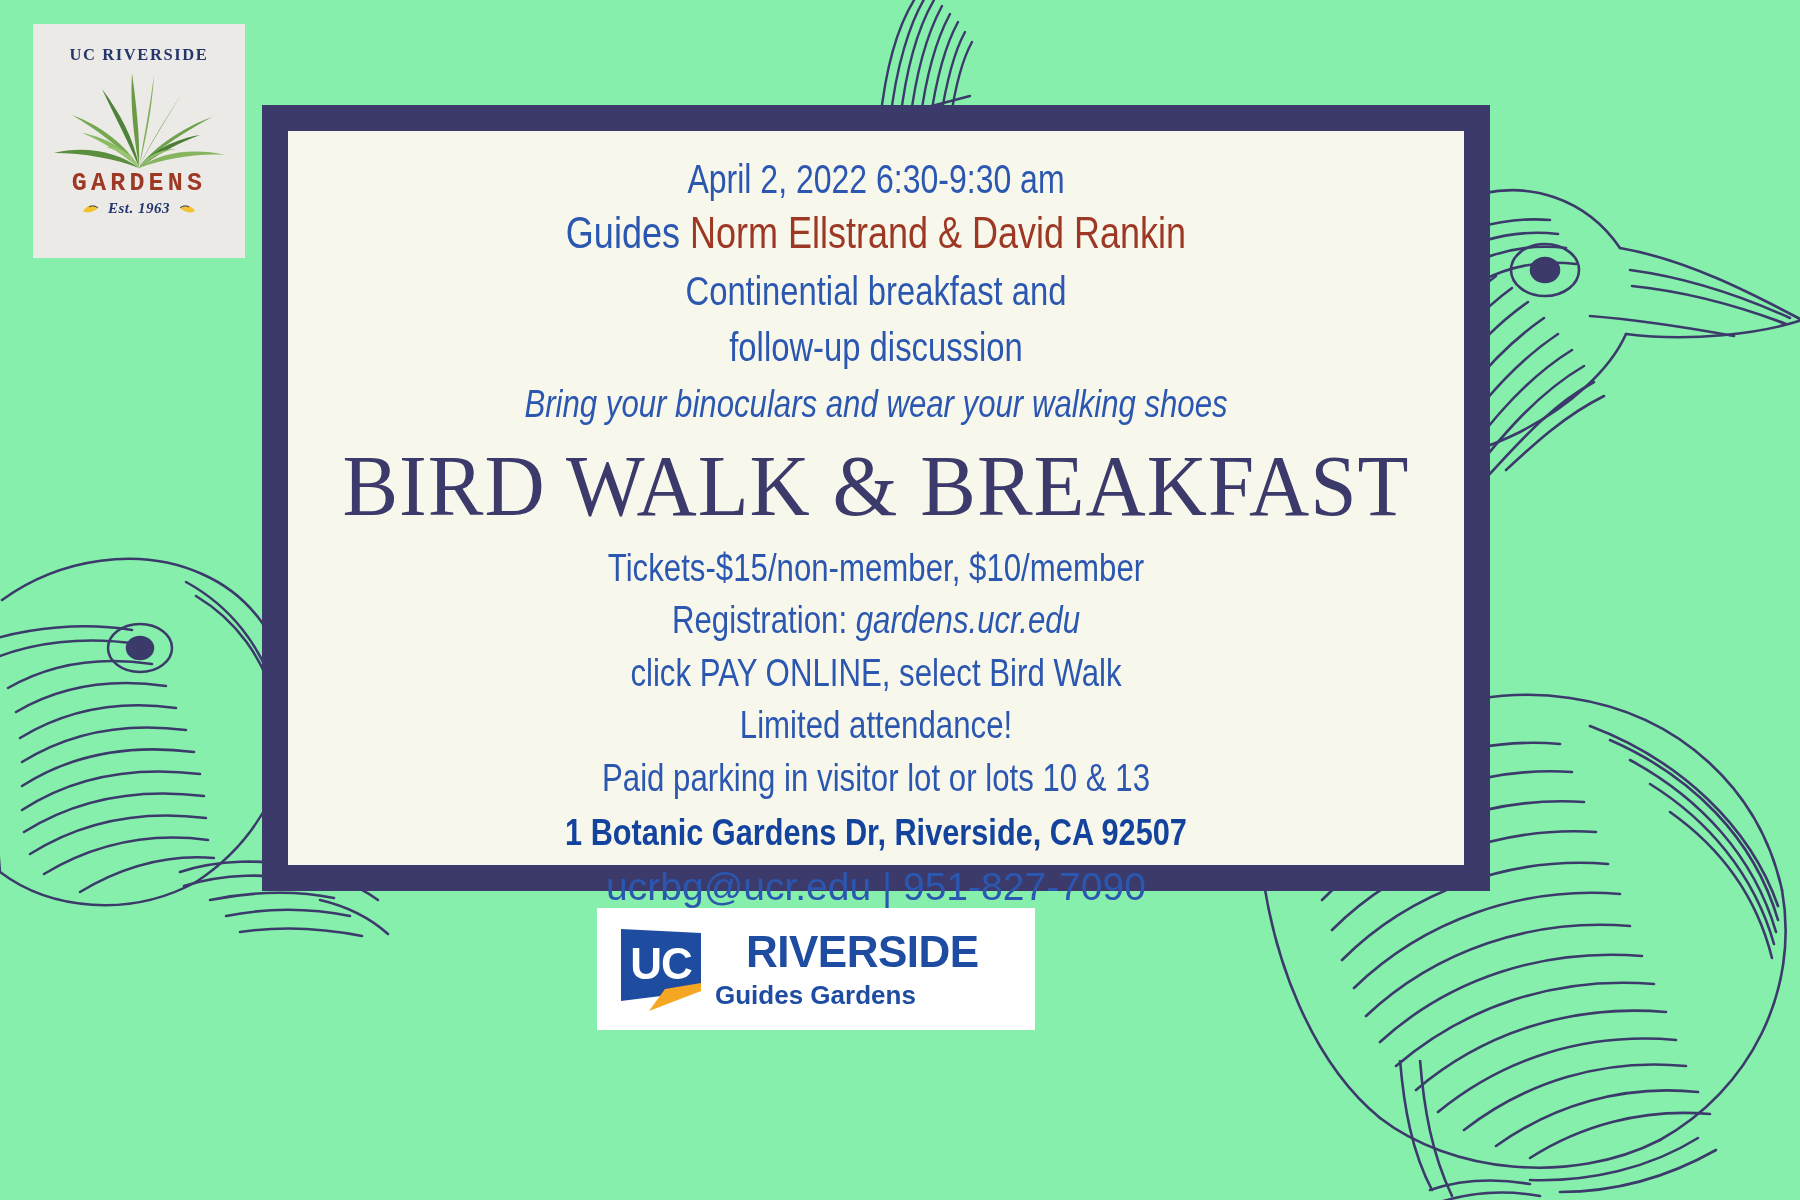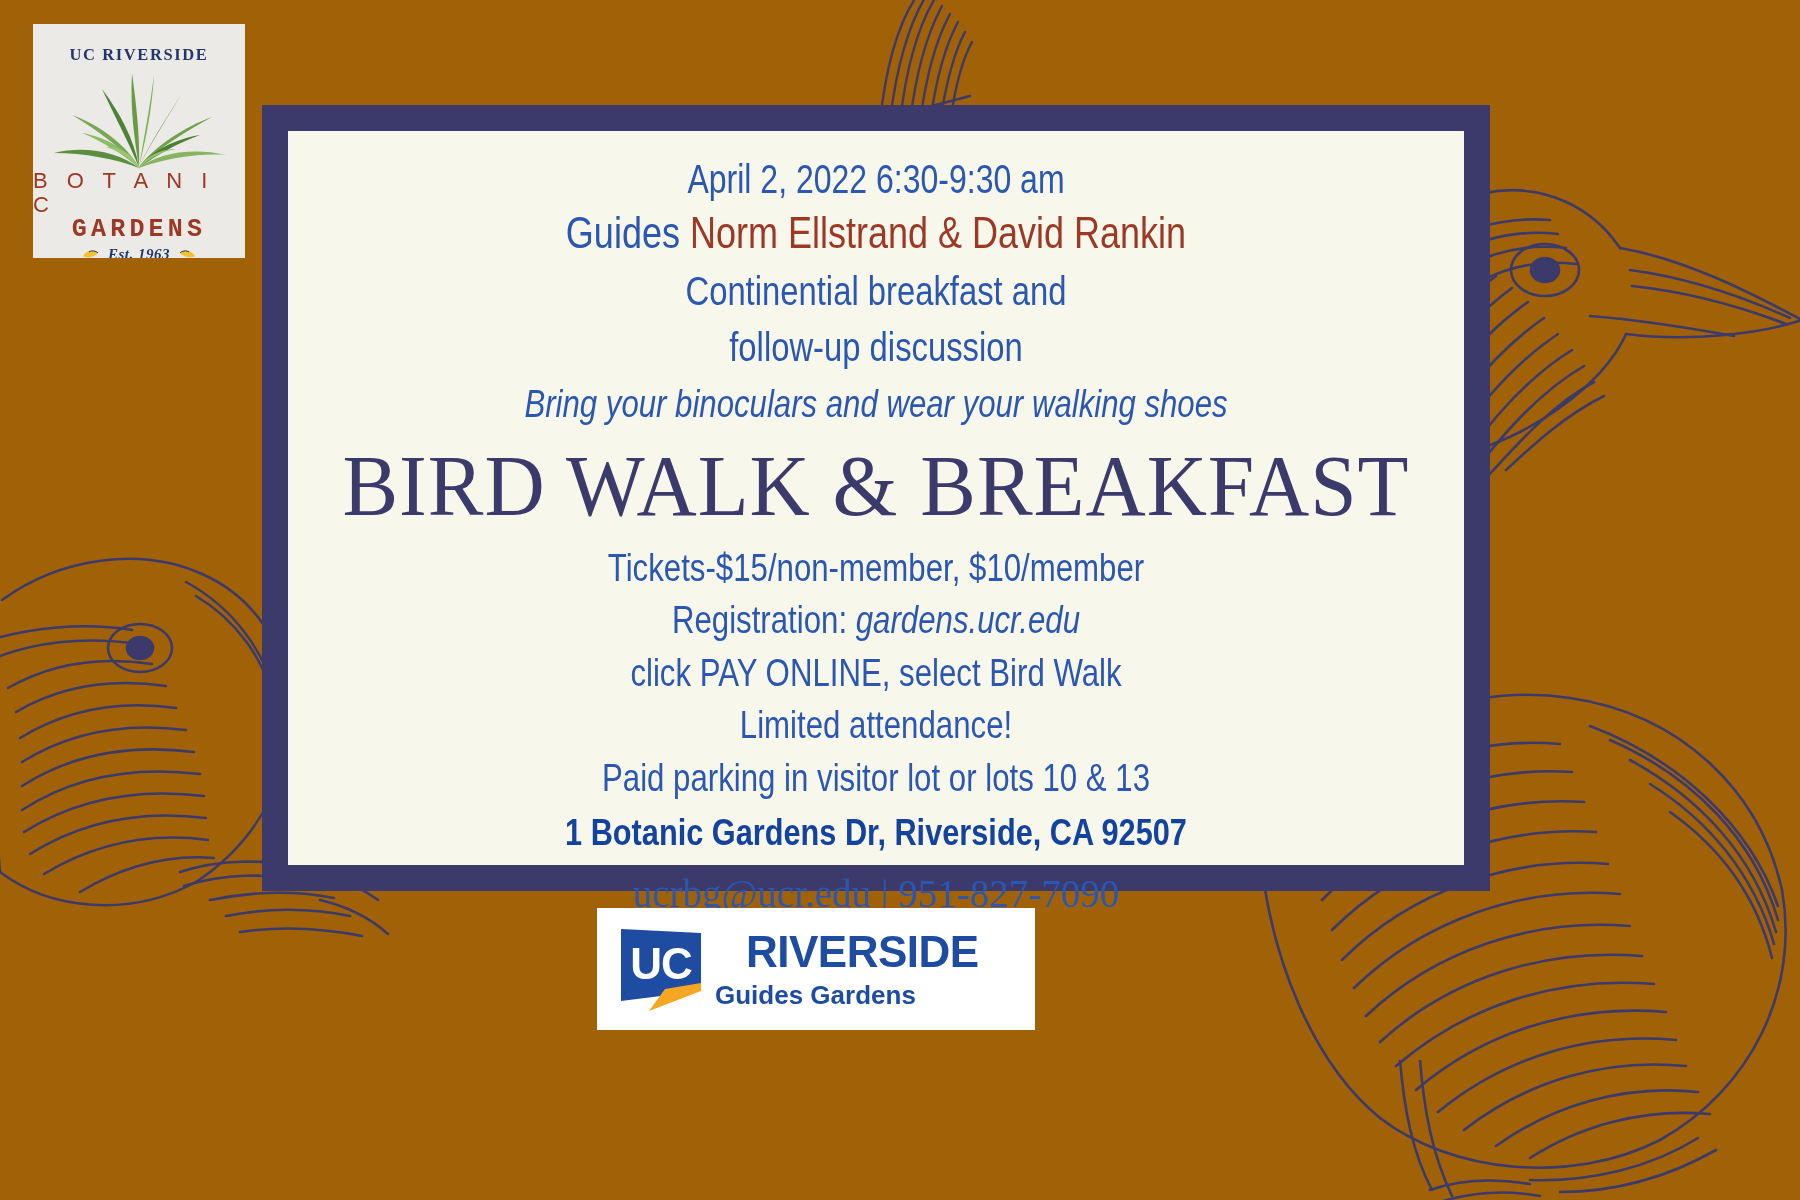--- a/index.html
+++ b/index.html
@@ -2,21 +2,21 @@
 <html><head>
 <meta charset="utf-8">
 <style>
   html,body{margin:0;padding:0;}
   body{
     width:1800px;height:1200px;overflow:hidden;
     font-family:"Liberation Sans", sans-serif;
     background:#bcb24e;
     position:relative;
   }
-  #stage{position:absolute;inset:0;background:#a16207;overflow:hidden;}
+  #stage{position:absolute;inset:0;background:#86efac;overflow:hidden;}
 
   
   .birdlayer{position:absolute;inset:0;pointer-events:none;}
   .birdlayer svg{position:absolute;}
 
   
   .bg-logo{
     position:absolute;left:33px;top:24px;width:212px;height:234px;
     background:#eceae7;
     display:flex;flex-direction:column;align-items:center;
@@ -105,23 +105,23 @@
     margin-top:1px;white-space:nowrap;
   }
   .l-body .it{font-style:italic;}
   .l-addr{
     font-family:"Liberation Sans", sans-serif;
     font-size:37px;color:#14439e;font-weight:700;
     transform:scaleX(0.83);transform-origin:center;
     line-height:1.3;margin-top:6px;white-space:nowrap;
   }
   .l-contact{
-    font-family:Liberation Serif, serif;
+    font-family:Liberation Sans, sans-serif;
     font-size:39px;color:#2b57b0;
-    line-height:1.3;margin-top:12px;white-space:nowrap;
+    line-height:1.3;margin-top:5px;white-space:nowrap;
   }
 
   
   .ucr-logo{
     position:absolute;left:597px;top:908px;width:438px;height:122px;
     background:#ffffff;
     display:flex;align-items:center;
     padding-left:22px;box-sizing:border-box;
   }
   .ucr-flag{position:relative;width:84px;height:84px;flex:0 0 auto;}
@@ -275,21 +275,20 @@
           <path d="M95 100 C114 82 142 64 168 50 C140 60 110 80 95 100Z" fill="#6fa24c"></path>
           <path d="M95 101 C72 92 40 86 10 86 C42 78 76 86 95 101Z" fill="#5b8f3f"></path>
           <path d="M95 101 C120 92 152 86 182 88 C148 80 114 86 95 101Z" fill="#87b55f"></path>
           <path d="M95 101 C80 88 58 74 38 66 C62 70 86 84 95 101Z" fill="#8cbb66"></path>
           <path d="M95 101 C112 88 134 76 156 68 C132 72 106 84 95 101Z" fill="#4c7f36"></path>
           <path d="M95 102 C88 92 76 84 62 80 C78 80 92 90 95 102Z" fill="#9ac673"></path>
           <path d="M95 102 C104 92 118 84 132 82 C116 82 100 90 95 102Z" fill="#93c06d"></path>
         </g>
       </svg>
     </div>
-    <div class="botanic">B O T A N I C</div>
     <div class="gardens">GARDENS</div>
     <div class="est">
       <svg width="18" height="12" viewBox="0 0 18 12">
         <path d="M1 8 C5 2 12 1 16 5 C12 9 5 11 1 8Z" fill="#f2c230"></path>
         <path d="M16 5 C14 3 10 2 7 4" stroke="#23356b" stroke-width="1" fill="none"></path>
       </svg>
       <span class="est-text">Est. 1963</span>
       <svg width="18" height="12" viewBox="0 0 18 12">
         <path d="M17 8 C13 2 6 1 2 5 C6 9 13 11 17 8Z" fill="#f2c230"></path>
         <path d="M2 5 C4 3 8 2 11 4" stroke="#23356b" stroke-width="1" fill="none"></path>

